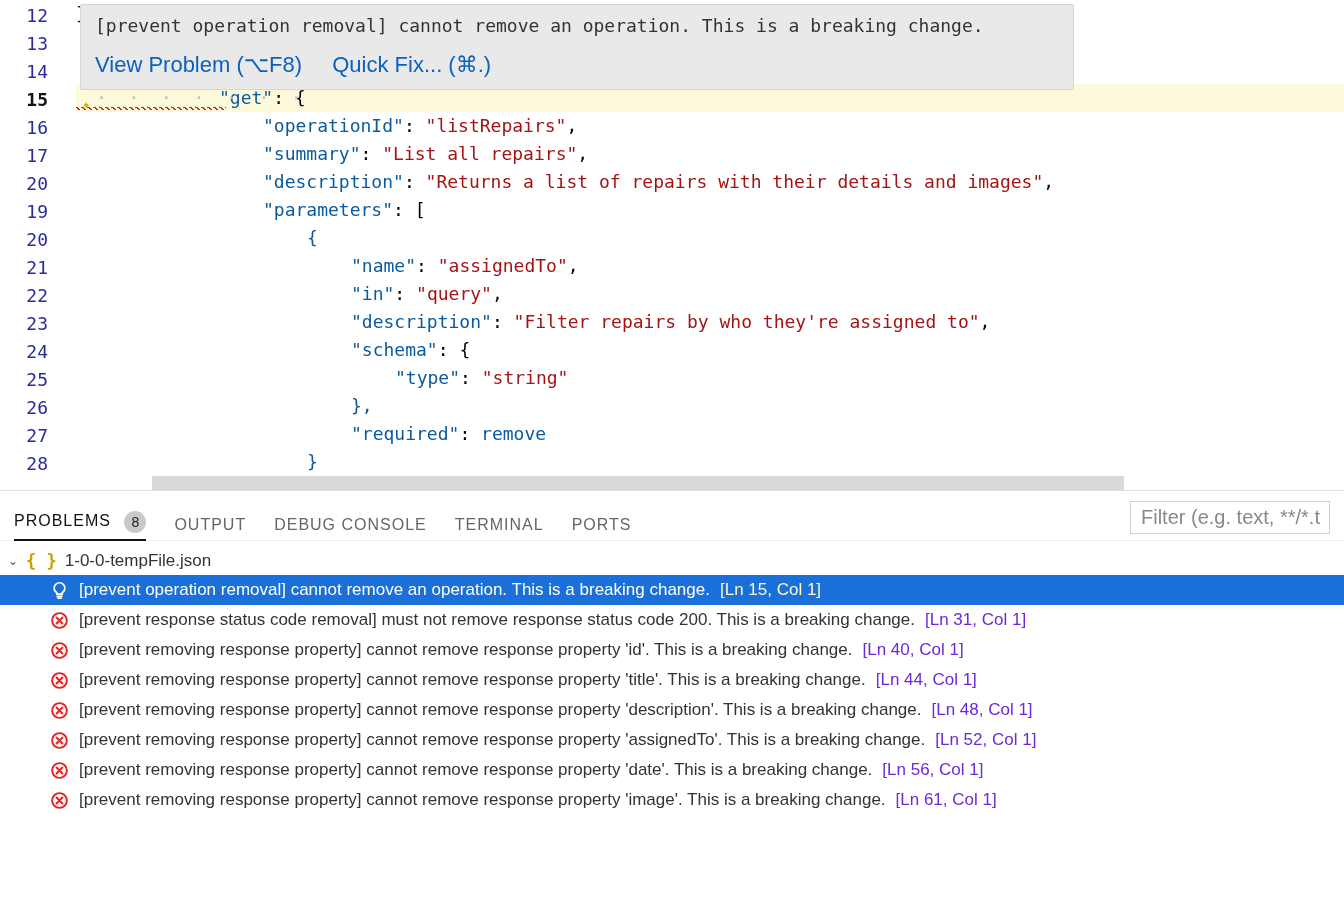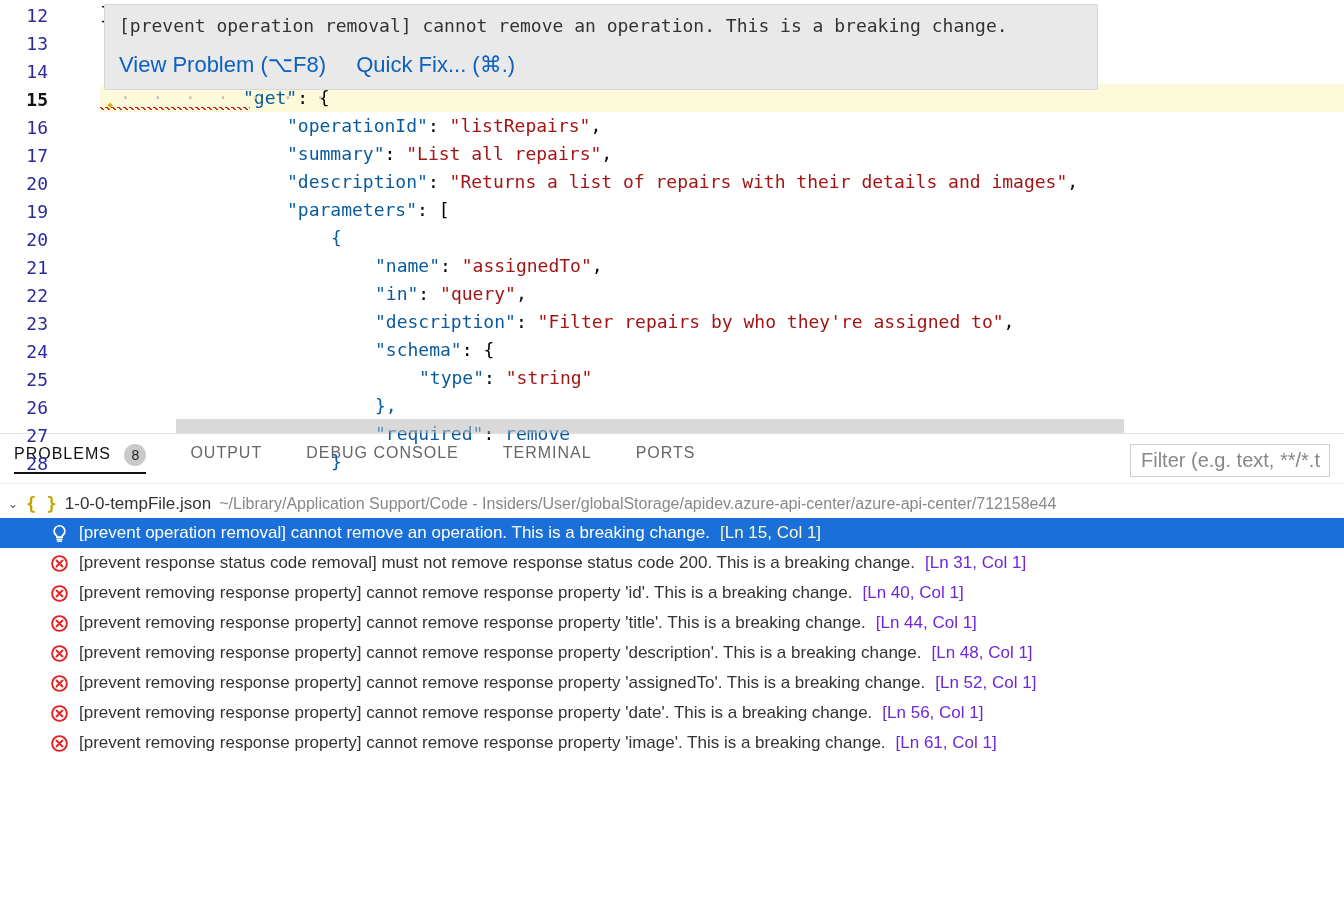--- a/index.html
+++ b/index.html
@@ -7,23 +7,22 @@
     font-family: -apple-system, BlinkMacSystemFont, "Segoe UI", Helvetica, sans-serif;
     font-size: 14px;
     color: #333;
     background: #fff;
     width: 1344px;
     height: 904px;
     overflow: hidden;
   }
   .editor-area {
     display: flex;
-    height: 433px;
+    height: 490px;
     position: relative;
-    gap: 24px;
   }
   .gutter {
     width: 76px;
     text-align: right;
     padding-right: 28px;
     color: #2a2a9a;
     font-family: "Menlo","Consolas",monospace;
     font-size: 18px;
     line-height: 28px;
     padding-top: 2px;
@@ -76,21 +75,21 @@
   .hscroll {
     position:absolute; bottom:0; left:76px; right:220px; height:14px; background:#bababa; opacity:0.55;
   }
   
   .panel {
     border-top:1px solid #e0e0e0;
     height: 414px;
     display:flex; flex-direction:column;
   }
   .panel-tabs {
-    display:flex; align-items:flex-start; gap:44px;
+    display:flex; align-items:flex-end; gap:28px;
     padding: 10px 14px 6px 14px;
     font-size: 16px;
     color:#666;
     border-bottom:1px solid #eee;
   }
   .panel-tabs .tab { letter-spacing:1px; cursor:pointer; }
   .panel-tabs .tab.active { color:#111; border-bottom:2px solid #111; padding-bottom:6px; margin-bottom:-7px; font-weight:500; }
   .badge {
     display:inline-block; min-width:22px; height:22px; border-radius:11px; background:#c9c9c9;
     color:#222; font-size:14px; text-align:center; line-height:22px; margin-left:8px; vertical-align:middle;
@@ -189,21 +188,20 @@
     <span class="tab">DEBUG CONSOLE</span>
     <span class="tab">TERMINAL</span>
     <span class="tab">PORTS</span>
     <div class="filter-box">Filter (e.g. text, **/*.t</div>
   </div>
   <div class="panel-body">
     <div class="file-row">
       <span class="chev">⌄</span>
       <span class="brace-ico">{ }</span>
       <span>1-0-0-tempFile.json</span>
-      <span class="path">~/Library/Application Support/Code - Insiders/User/globalStorage/apidev.azure-api-center/azure-api-center/712158e44</span>
     </div>
     <div id="problems-container">
         <div class="prob-row selected">
           <span class="ico">
             <svg viewBox="0 0 16 16">
               <path d="M8 1.5c-2.5 0-4.5 2-4.5 4.5 0 1.6.9 3 2.2 3.8v1.2h4.6v-1.2c1.3-.8 2.2-2.2 2.2-3.8 0-2.5-2-4.5-4.5-4.5z M6 13h4 M6.5 14.5h3" fill="none" stroke="#fff" stroke-width="1.4" stroke-linecap="round"></path>
             </svg>
           </span>
           <span class="msg">[prevent operation removal] cannot remove an operation. This is a breaking change.</span> 
           <span class="loc">[Ln 15, Col 1]</span>

